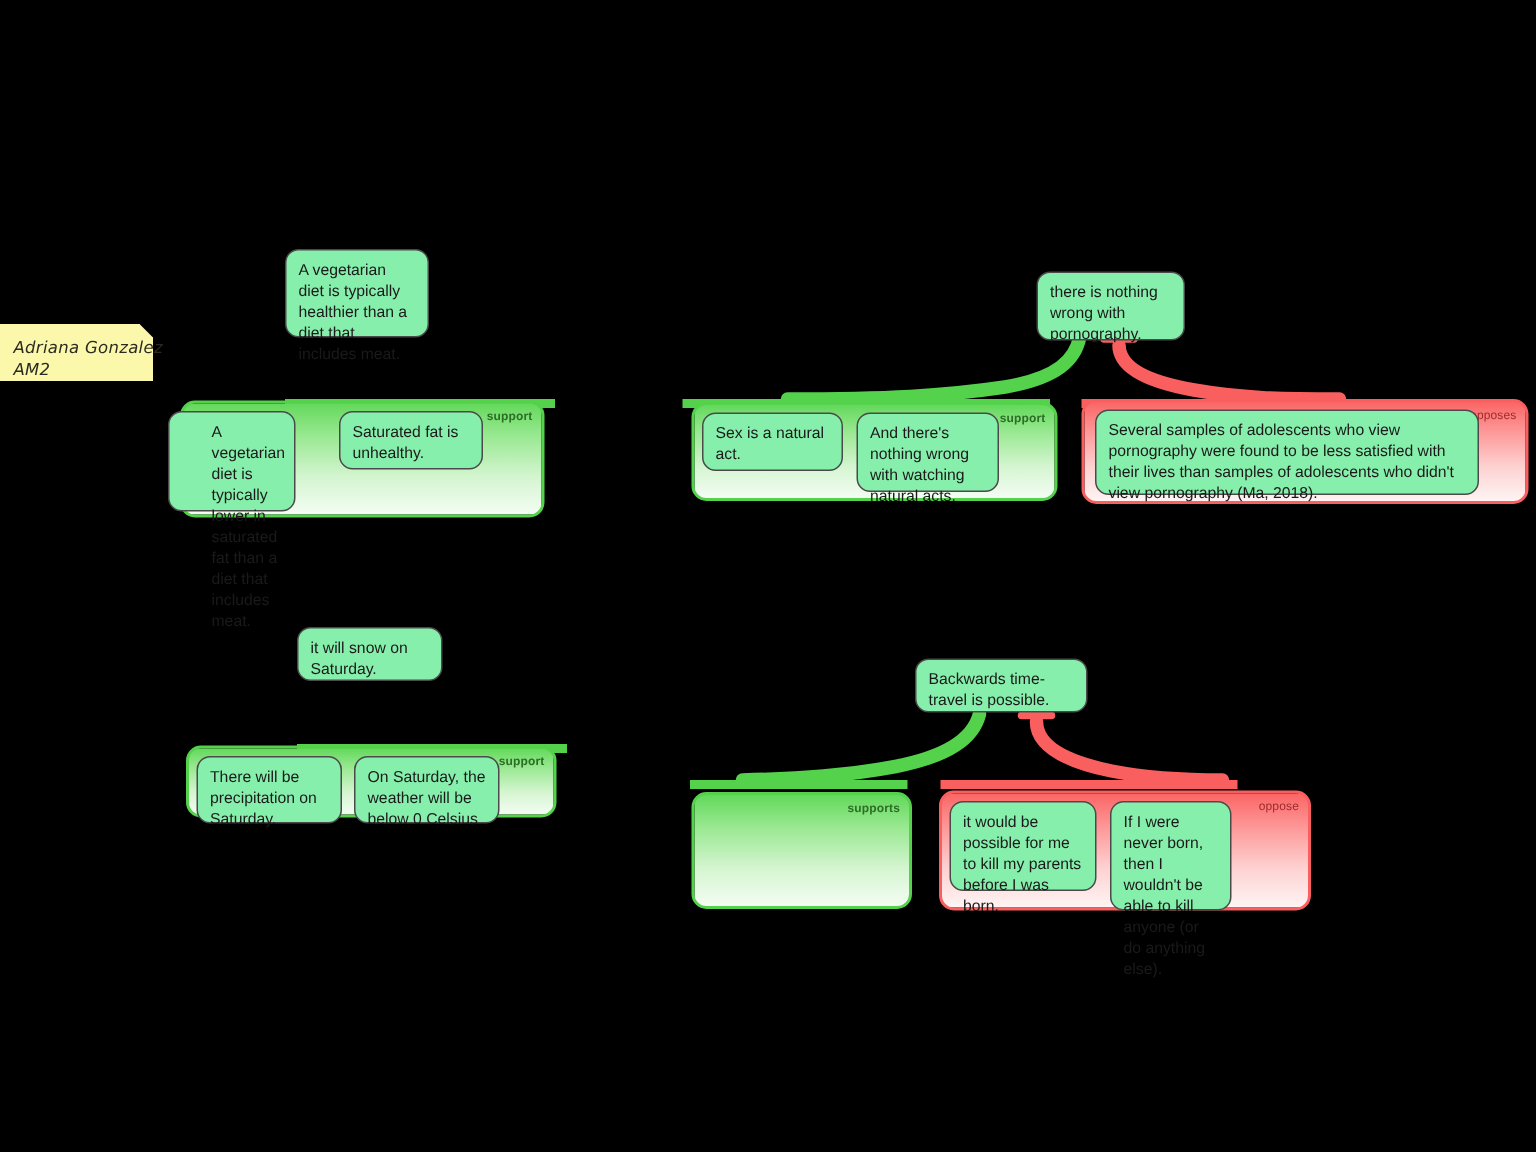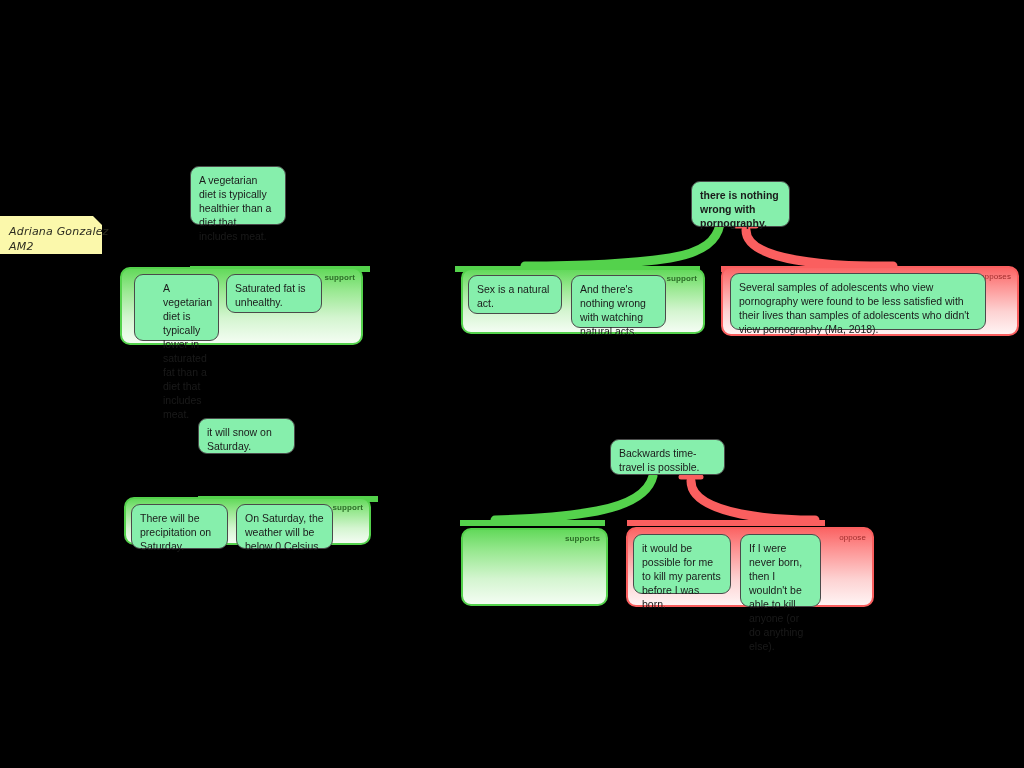--- a/index.html
+++ b/index.html
@@ -113,39 +113,39 @@
     <rect x="0" y="41" width="180" height="6" fill="#54d24c"></rect>
   </svg>
 
   <div class="card claim" style="left:190px; top:166px; width:96px; height:59px;">
     <span>A vegetarian diet is typically healthier than a diet that includes meat.</span>
   </div>
 
   <div class="group support" style="left:120px; top:267px; width:243px; height:78px;">
     <span class="group-badge">support</span>
   </div>
-  <div class="card" style="left:134px; top:274px; width:85px; height:67px;padding-left:28px;">
+  <div class="card" style="left:112px; top:274px; width:85px; height:67px;padding-left:28px;">
     <span>A vegetarian diet is typically lower in saturated fat than a diet that includes meat.</span>
   </div>
   <div class="card" style="left:226px; top:274px; width:96px; height:39px;">
     <span>Saturated fat is unhealthy.</span>
   </div>
 
   <svg class="conn" style="left:455px; top:222px; width:300px; height:60px;" viewBox="0 0 300 60">
     <path d="M265,2 C262,18 250,30 215,36 C175,42 135,44 70,44" stroke="#54d24c" stroke-width="9" stroke-linecap="round"></path>
     <rect x="0" y="44" width="245" height="6" fill="#54d24c"></rect>
   </svg>
 
   <svg class="conn" style="left:718px; top:222px; width:190px; height:60px;" viewBox="0 0 190 60">
     <path d="M18,4 L38,4" stroke="#fa5f5f" stroke-width="5" stroke-linecap="round"></path>
     <path d="M28,8 C28,22 44,32 78,38 C112,44 140,44 175,44" stroke="#fa5f5f" stroke-width="9" stroke-linecap="round"></path>
     <rect x="3" y="44" width="187" height="6" fill="#fa5f5f"></rect>
   </svg>
 
-  <div class="card claim" style="left:691px; top:181px; width:99px; height:46px;font-weight:bold;">
+  <div class="card claim" style="left:691px; top:181px; width:99px; height:46px;">
     <span>there is nothing wrong with pornography.</span>
   </div>
 
   <div class="group support" style="left:461px; top:268px; width:244px; height:66px;">
     <span class="group-badge">support</span>
   </div>
   <div class="card" style="left:468px; top:275px; width:94px; height:39px;">
     <span>Sex is a natural act.</span>
   </div>
   <div class="card" style="left:571px; top:275px; width:95px; height:53px;">

